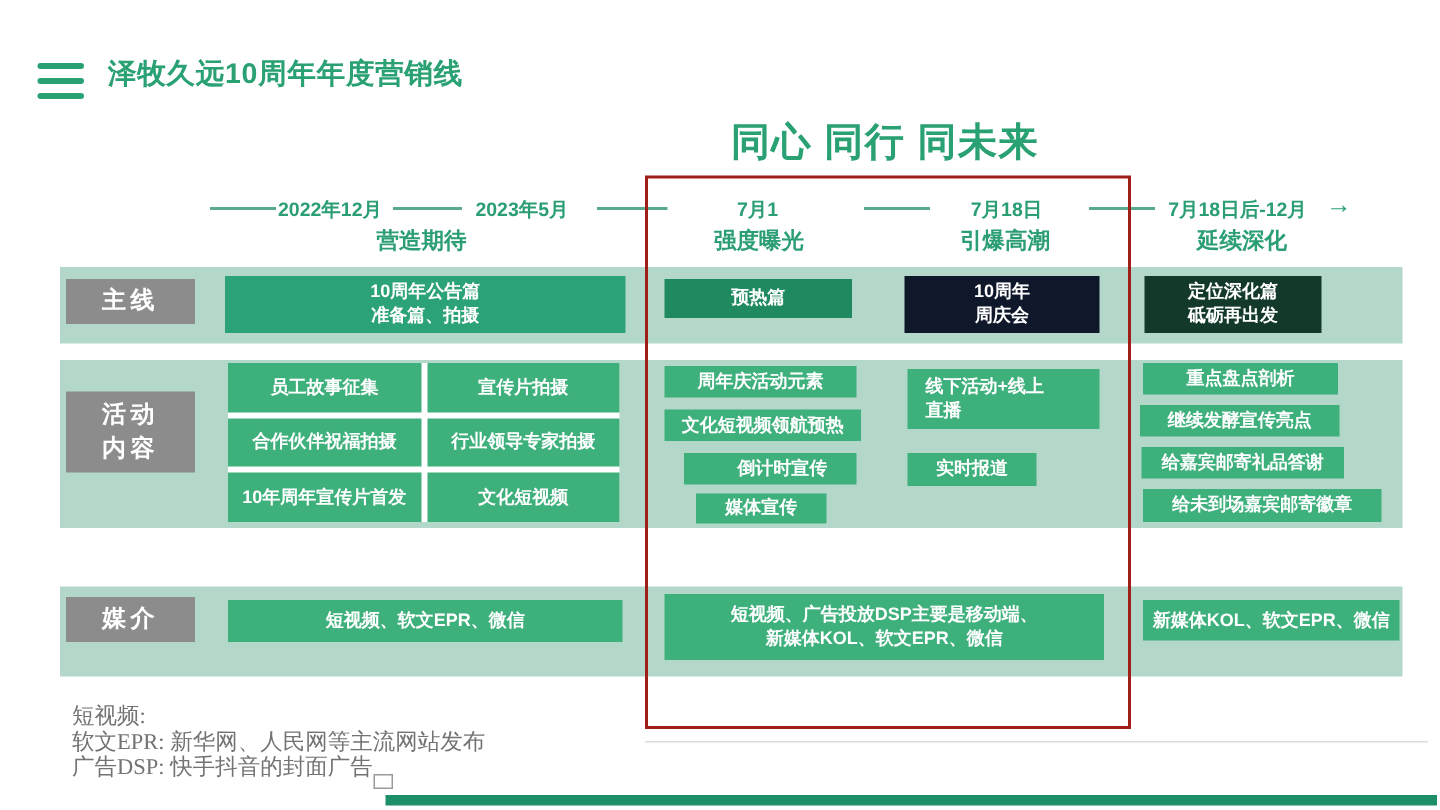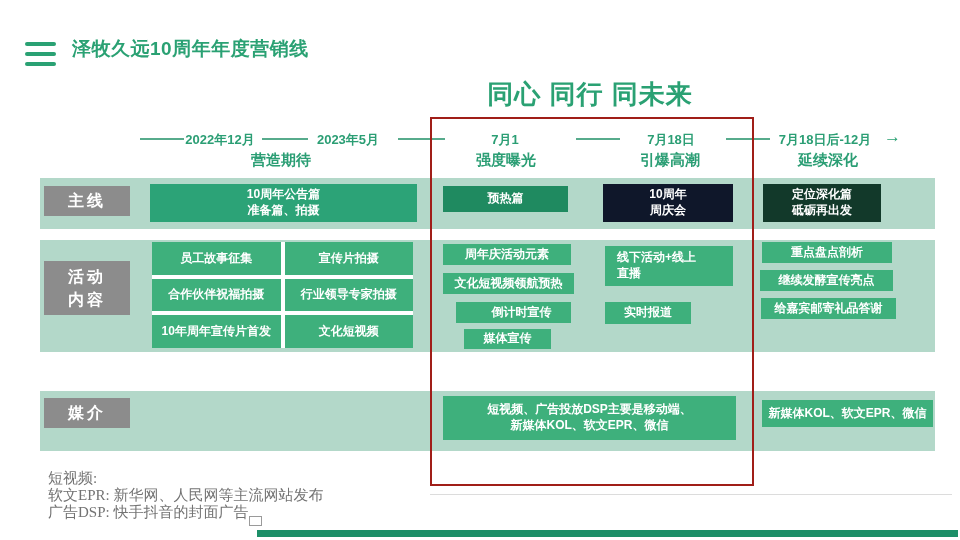--- a/index.html
+++ b/index.html
@@ -127,26 +127,28 @@
 
     <div class="box align-left" style="left:565px;top:6px;width:116px;height:40px;padding-right:0;">
       <span>线下活动+线上</span>
       <span>直播</span>
     </div>
     <div class="box" style="left:565px;top:62px;width:86px;height:22px;">实时报道</div>
 
     <div class="box" style="left:722px;top:2px;width:130px;height:21px;">重点盘点剖析</div>
     <div class="box" style="left:720px;top:30px;width:133px;height:21px;">继续发酵宣传亮点</div>
     <div class="box" style="left:721px;top:58px;width:135px;height:21px;">给嘉宾邮寄礼品答谢</div>
+    <div class="box" style="left:722px;top:86px;width:159px;height:22px;">给未到场嘉宾邮寄徽章</div>
   </div>
 
   <div class="row row-media">
     <div class="row-label" style="left:4px;top:7px;width:86px;height:30px;">
       <span>媒介</span>
     </div>
+    <div class="box" style="left:112px;top:9px;width:263px;height:28px;">短视频、软文EPR、微信</div>
     <div class="box" style="left:403px;top:5px;width:293px;height:44px;">
       <span>短视频、广告投放DSP主要是移动端、</span>
       <span>新媒体KOL、软文EPR、微信</span>
     </div>
     <div class="box" style="left:722px;top:9px;width:171px;height:27px;">新媒体KOL、软文EPR、微信</div>
   </div>
 
   <div class="highlight"></div>
   <div class="faint-line"></div>
 

